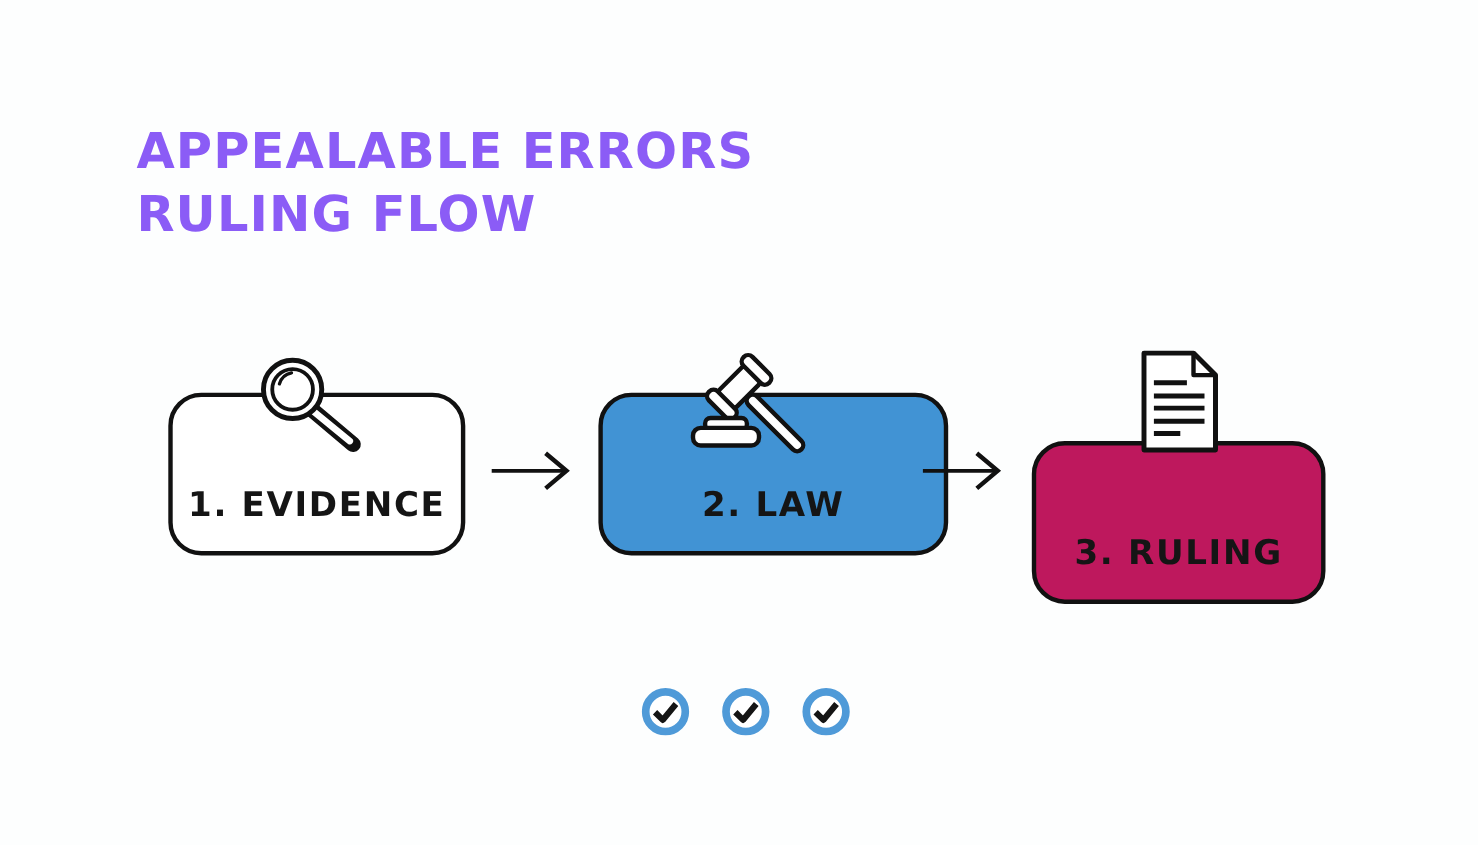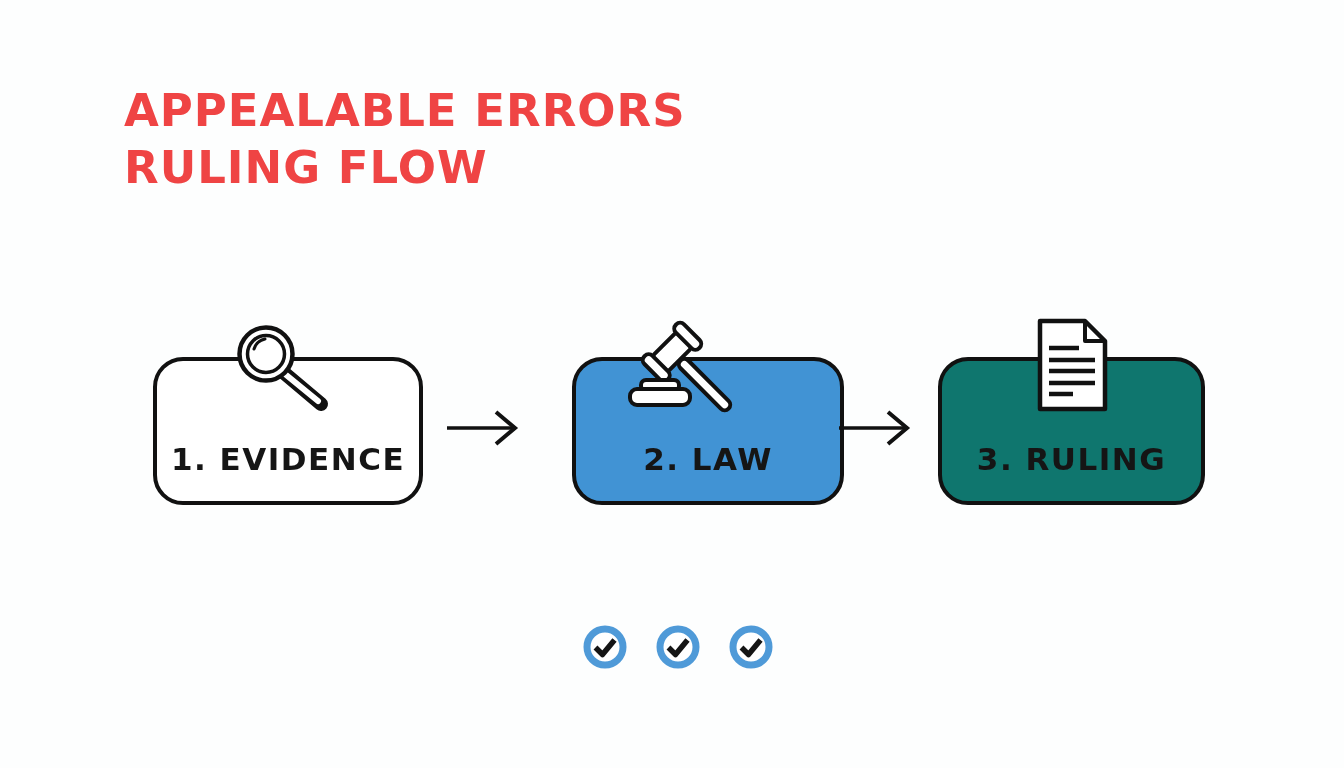--- a/index.html
+++ b/index.html
@@ -8,37 +8,37 @@
     position: relative;
     width: 1344px;
     height: 768px;
     background: #fdfefe;
     overflow: hidden;
     font-family: "DejaVu Sans", "Liberation Sans", sans-serif;
   }
   .title {
     position: absolute;
     left: 124px;
-    top: 82px;
+    top: 109px;
     font-size: 45px;
     line-height: 57px;
     font-weight: bold;
     letter-spacing: 1px;
-    color: #ef4444;
+    color: #8b5cf6;
   }
   .box {
     position: absolute;
     top: 357px;
     height: 148px;
     border: 4px solid #111111;
     border-radius: 30px;
     background: #ffffff;
   }
   .box-evidence { left: 153px; width: 270px; }
-  .box-law     { left: 572px; width: 272px; background: #4193d4; }
+  .box-law     { left: 544px; width: 318px; background: #4193d4; }
   .box-ruling  { left: 938px; width: 267px; background: #4193d4; }
   .box-label {
     position: absolute;
     left: 0; right: 0;
     bottom: 24px;
     text-align: center;
     font-size: 31px;
     font-weight: bold;
     letter-spacing: 1.5px;
     color: #151515;
@@ -70,21 +70,21 @@
     <div>APPEALABLE ERRORS</div>
     <div>RULING FLOW</div>
   </div>
 
   <div class="box box-evidence">
     <div class="box-label">1. EVIDENCE</div>
   </div>
   <div class="box box-law" style="background: rgb(65, 147, 212);">
     <div class="box-label">2. LAW</div>
   </div>
-  <div class="box box-ruling" style="background: #0f766e;">
+  <div class="box box-ruling" style="background: #be185d; margin-top: 44px;">
     <div class="box-label">3. RULING</div>
   </div>
 
   <div class="icon icon-magnifier">
     <svg viewBox="0 0 112 102">
       <line x1="61" y1="58" x2="99" y2="90" stroke="#111111" stroke-width="14" stroke-linecap="round"></line>
       <line x1="63" y1="60" x2="96" y2="87" stroke="#ffffff" stroke-width="6" stroke-linecap="round"></line>
       <circle cx="44" cy="40" r="26.5" fill="#ffffff" stroke="#111111" stroke-width="4.5"></circle>
       <circle cx="44" cy="40" r="18.5" fill="#ffffff" stroke="#111111" stroke-width="3.5"></circle>
       <path d="M 32 35 A 14.5 14.5 0 0 1 43 25" fill="none" stroke="#111111" stroke-width="3" stroke-linecap="round"></path>

